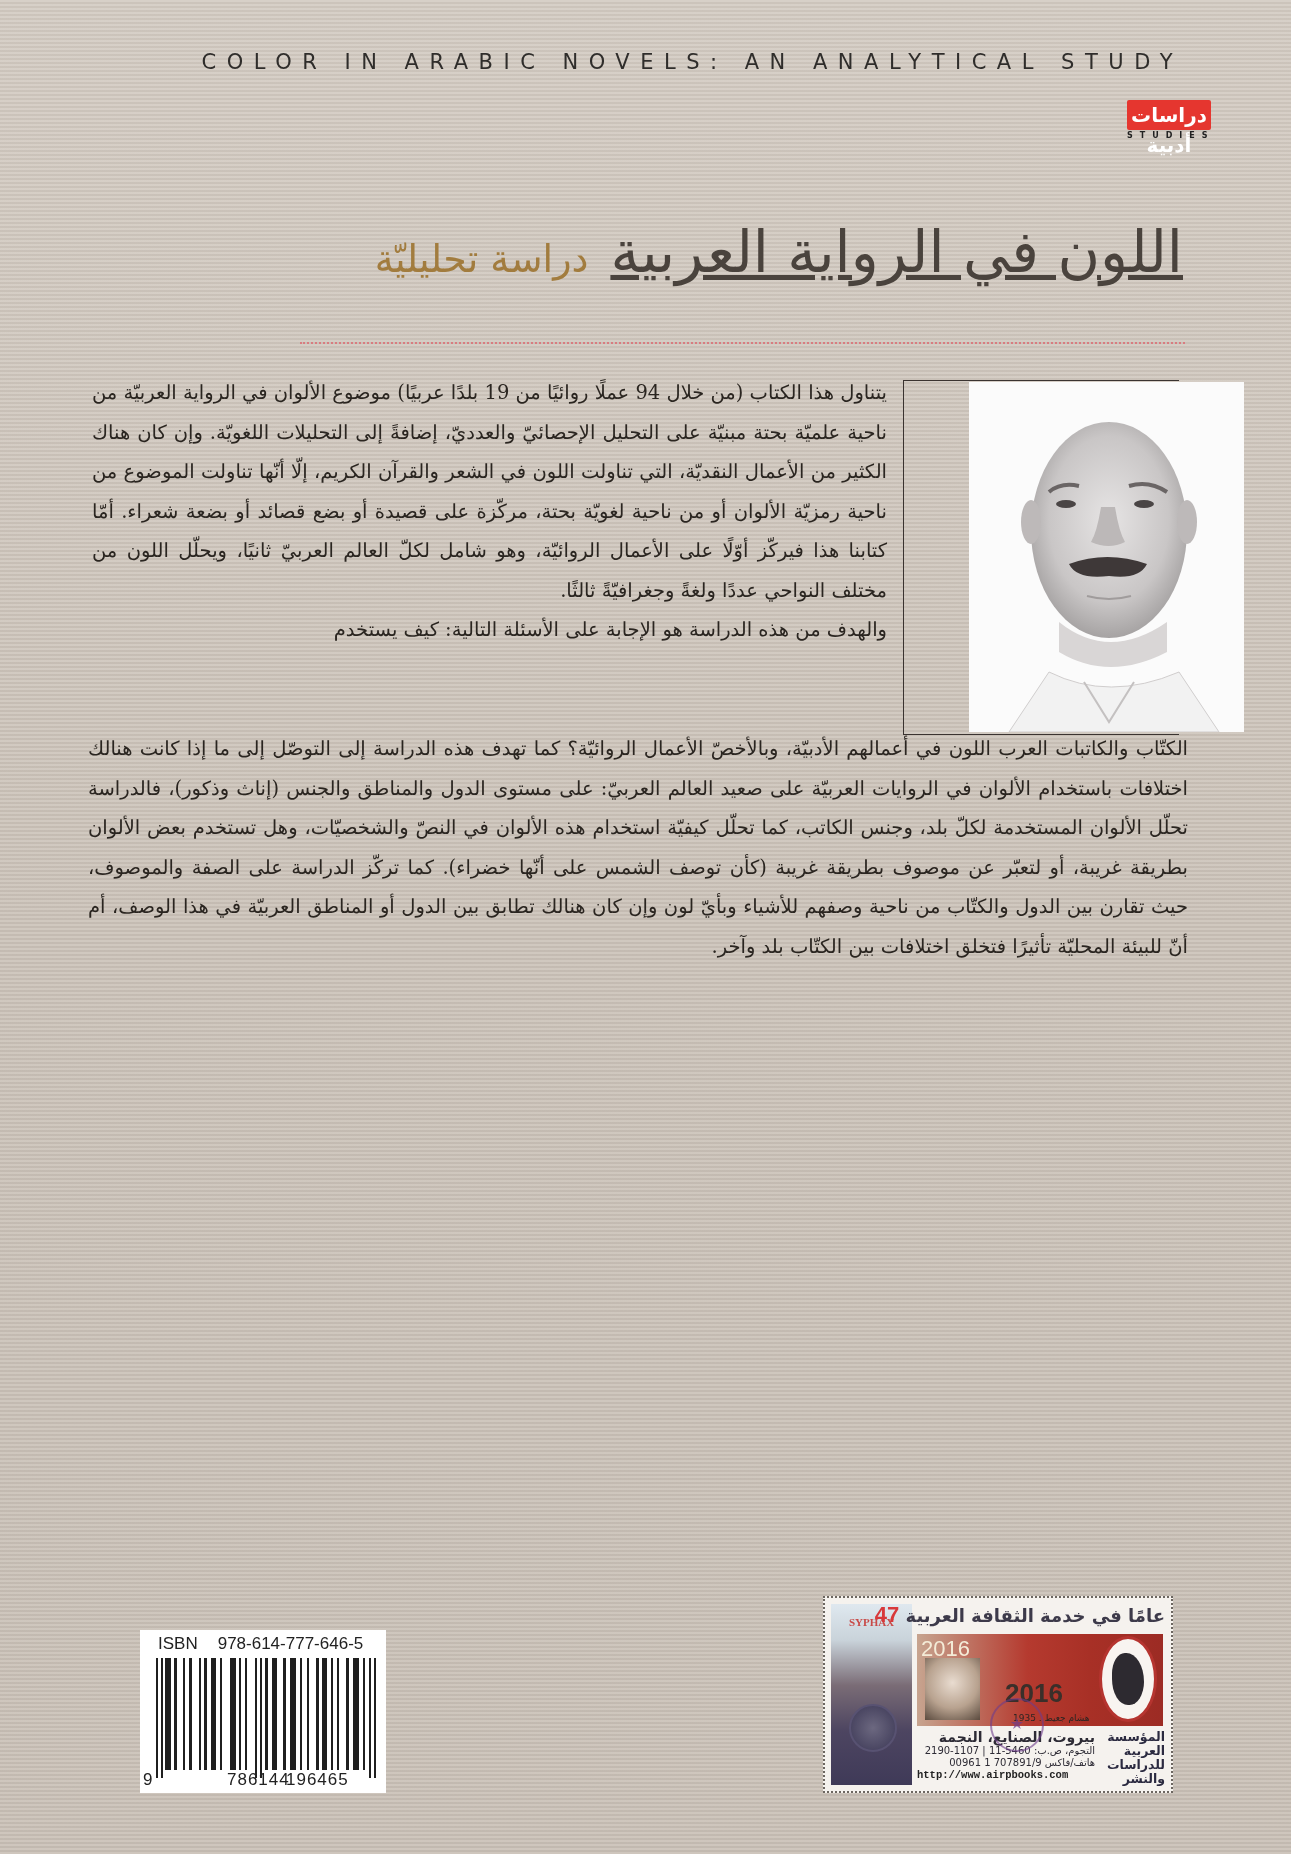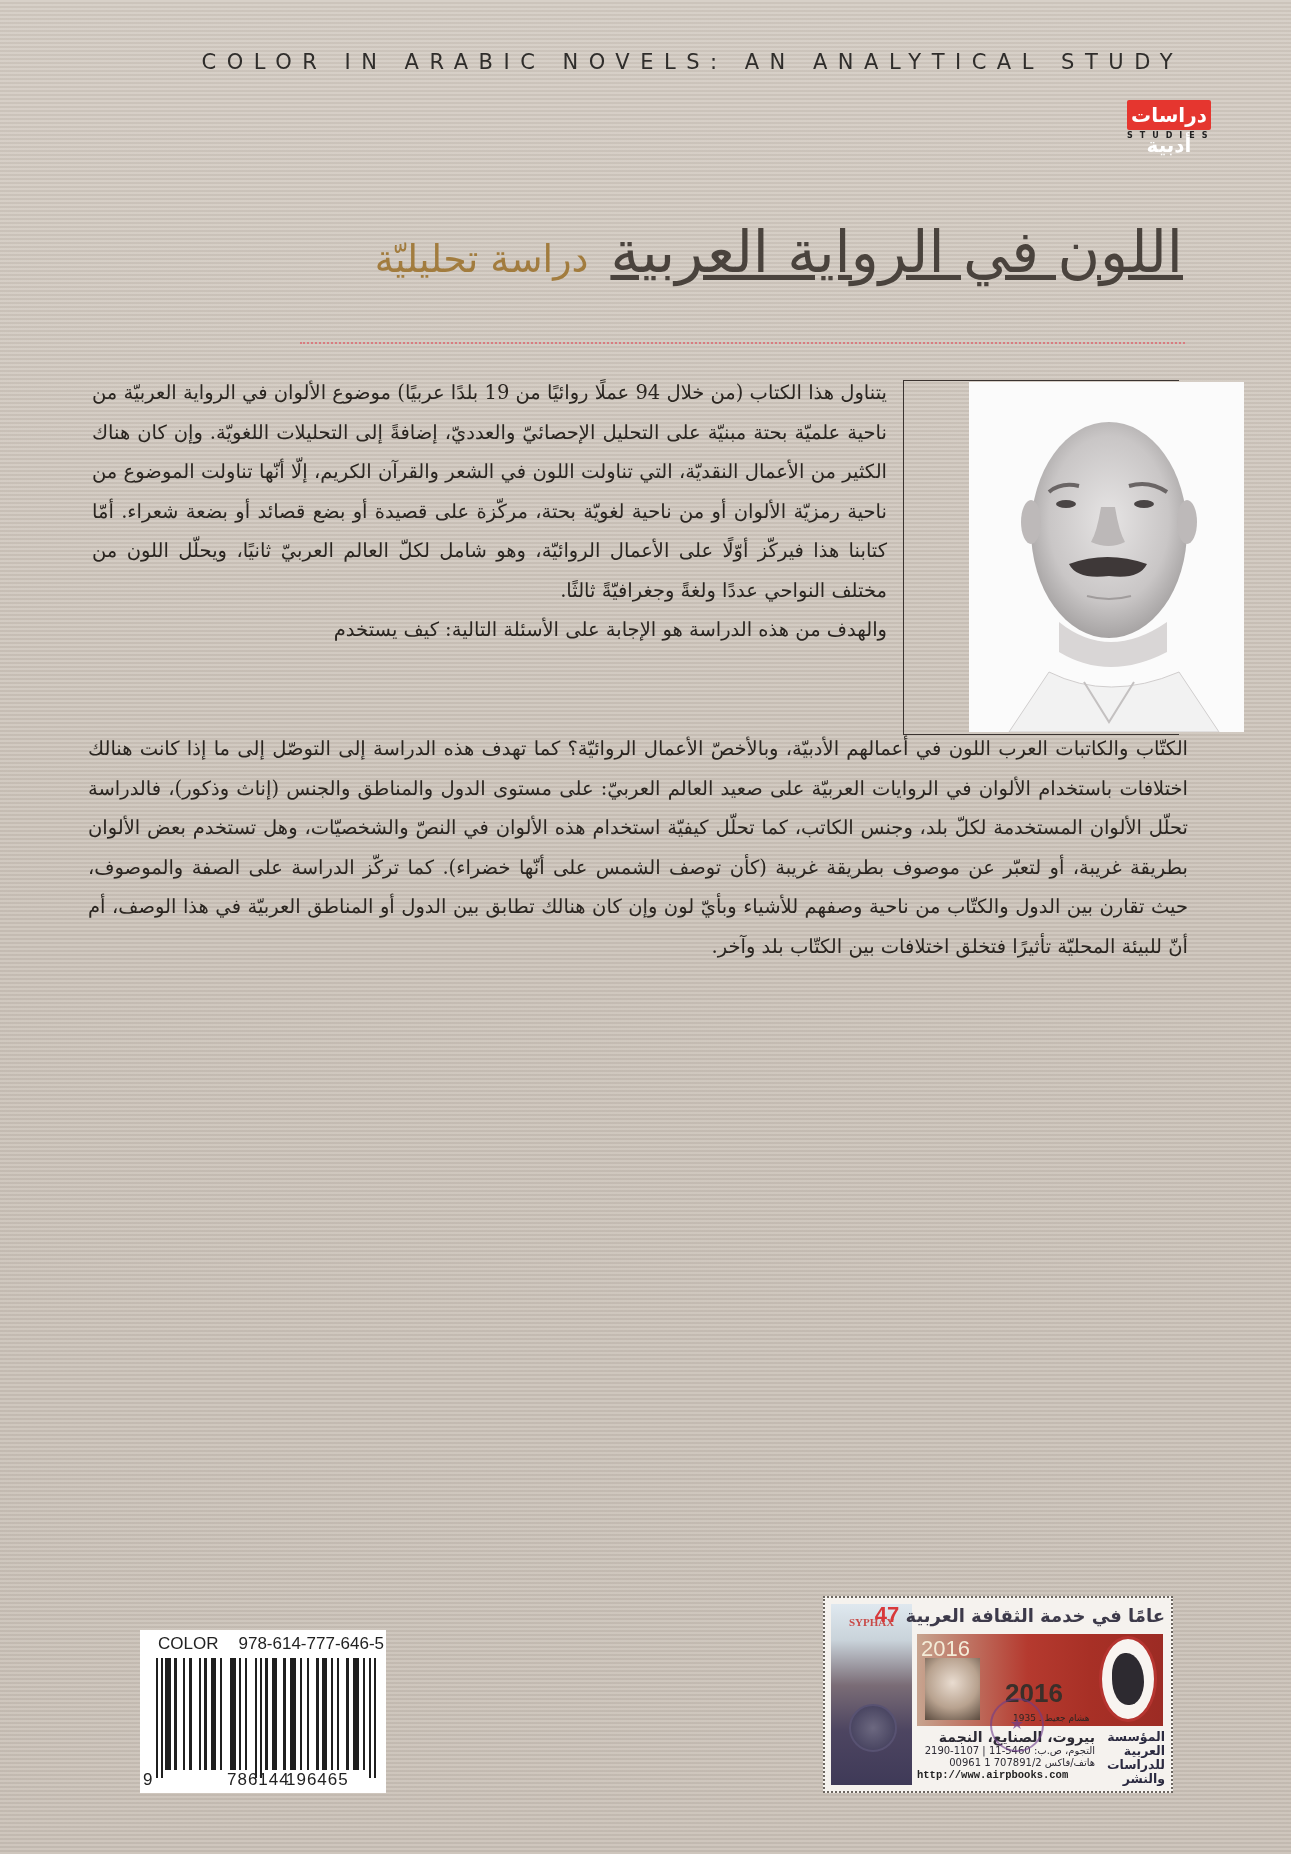--- a/index.html
+++ b/index.html
@@ -368,21 +368,21 @@
 <div class="blurb blurb-top">
   <p>يتناول هذا الكتاب (من خلال 94 عملًا روائيًا من 19 بلدًا عربيًا) موضوع الألوان في الرواية العربيّة من ناحية علميّة بحتة مبنيّة على التحليل الإحصائيّ والعدديّ، إضافةً إلى التحليلات اللغويّة. وإن كان هناك الكثير من الأعمال النقديّة، التي تناولت اللون في الشعر والقرآن الكريم، إلّا أنّها تناولت الموضوع من ناحية رمزيّة الألوان أو من ناحية لغويّة بحتة، مركّزة على قصيدة أو بضع قصائد أو بضعة شعراء. أمّا كتابنا هذا فيركّز أوّلًا على الأعمال الروائيّة، وهو شامل لكلّ العالم العربيّ ثانيًا، ويحلّل اللون من مختلف النواحي عددًا ولغةً وجغرافيّةً ثالثًا.</p>
   <p>والهدف من هذه الدراسة هو الإجابة على الأسئلة التالية: كيف يستخدم</p>
 </div>
 <div class="blurb blurb-bottom">
   <p>الكتّاب والكاتبات العرب اللون في أعمالهم الأدبيّة، وبالأخصّ الأعمال الروائيّة؟ كما تهدف هذه الدراسة إلى التوصّل إلى ما إذا كانت هنالك اختلافات باستخدام الألوان في الروايات العربيّة على صعيد العالم العربيّ: على مستوى الدول والمناطق والجنس (إناث وذكور)، فالدراسة تحلّل الألوان المستخدمة لكلّ بلد، وجنس الكاتب، كما تحلّل كيفيّة استخدام هذه الألوان في النصّ والشخصيّات، وهل تستخدم بعض الألوان بطريقة غريبة، أو لتعبّر عن موصوف بطريقة غريبة (كأن توصف الشمس على أنّها خضراء). كما تركّز الدراسة على الصفة والموصوف، حيث تقارن بين الدول والكتّاب من ناحية وصفهم للأشياء وبأيّ لون وإن كان هنالك تطابق بين الدول أو المناطق العربيّة في هذا الوصف، أم أنّ للبيئة المحليّة تأثيرًا فتخلق اختلافات بين الكتّاب بلد وآخر.</p>
 </div>
 
 <div class="isbn-box">
   <div class="isbn-label">
-    <span>COLOR</span><span class="num">978-614-777-646-5</span>
+    <span>ISBN</span><span class="num">978-614-777-646-5</span>
   </div>
   <svg class="barcode" viewBox="0 0 222 120" preserveAspectRatio="none">
     <g fill="#1f1f1f">
       <rect x="0" y="0" width="2" height="120"></rect>
       <rect x="5" y="0" width="2" height="120"></rect>
       <rect x="9" y="0" width="6" height="112"></rect>
       <rect x="18" y="0" width="3" height="112"></rect>
       <rect x="27" y="0" width="2" height="112"></rect>
       <rect x="33" y="0" width="3" height="112"></rect>
       <rect x="43" y="0" width="2" height="112"></rect>
@@ -433,21 +433,21 @@
     <div class="year2">2016</div>
     <div class="poet">هشام جعيط . 1935</div>
   </div>
   <div class="stamp-oval">
     <div class="fig"></div>
   </div>
   <div class="stamp-bottom">
     <div class="stamp-address">
       <div class="big">بيروت، الصنايع، النجمة</div>
       <div>التجوم، ص.ب: 5460-11 | 1107-2190</div>
-      <div>هاتف/فاكس 707891/2 1 00961</div>
+      <div>هاتف/فاكس 707891/9 1 00961</div>
       <div class="url">http://www.airpbooks.com</div>
     </div>
     <div class="stamp-publisher">
       <div>المؤسسة</div>
       <div>العربية</div>
       <div>للدراسات</div>
       <div>والنشر</div>
     </div>
   </div>
   <div class="postmark">

